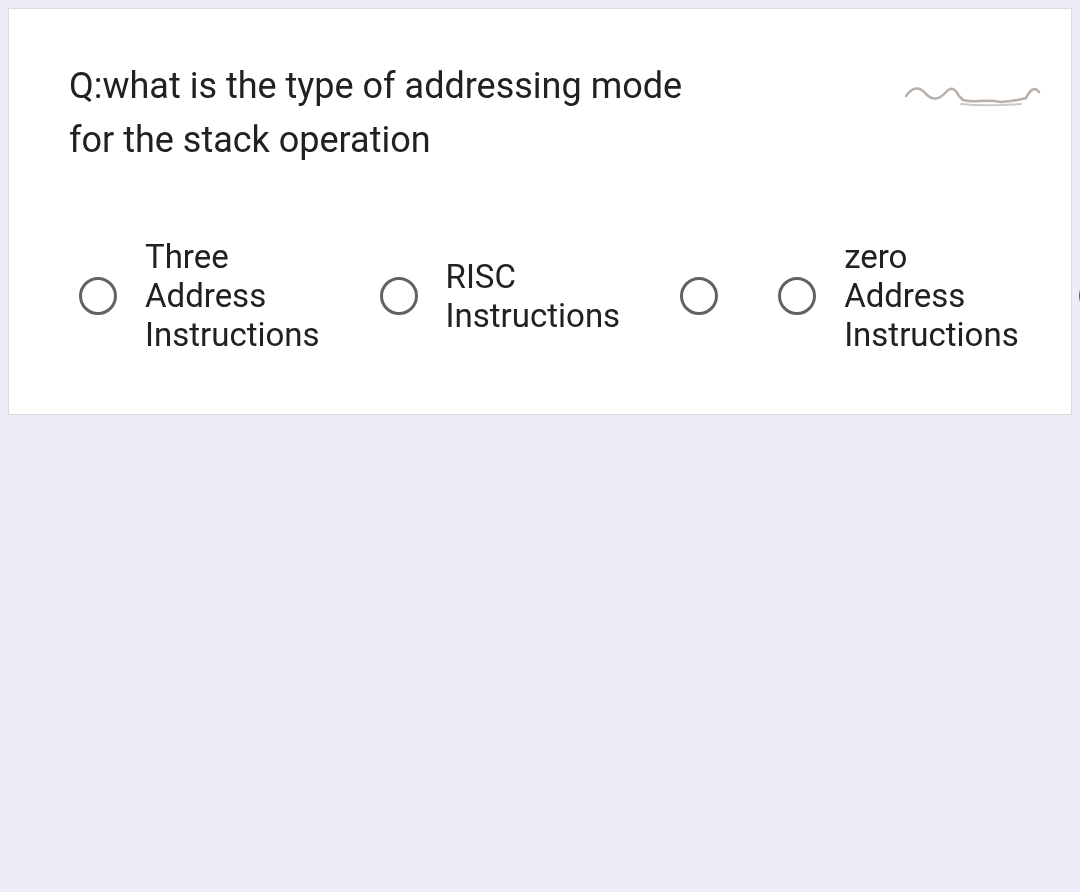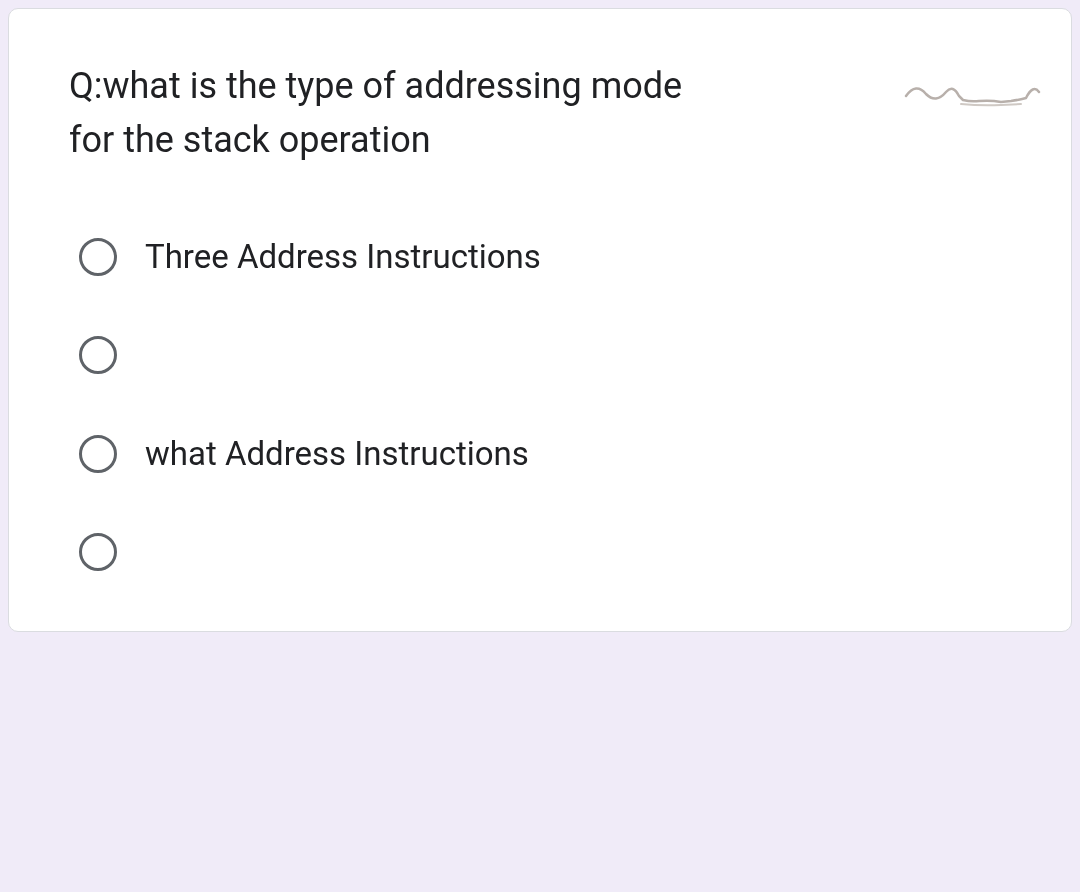--- a/index.html
+++ b/index.html
@@ -13,21 +13,21 @@
       display: flex;
       justify-content: center;
       align-items: flex-start;
       min-height: 892px;
       width: 1080px;
       padding: 8px;
     }
     .card {
       background: #ffffff;
       border: 1px solid #dadce0;
-      border-radius: 10px;
+      border-radius: 0;
       width: 100%;
       padding: 50px 60px 60px 60px;
       position: relative;
     }
     .question-text {
       font-size: 36px;
       color: #202124;
       line-height: 1.5;
       font-weight: 400;
       margin-bottom: 70px;
@@ -35,21 +35,21 @@
     }
     .scribble {
       position: absolute;
       top: 65px;
       right: 30px;
       width: 140px;
       height: 40px;
     }
     .options {
       display: flex;
-      flex-direction: column;
+      flex-direction: row;
       gap: 60px;
       padding-left: 10px;
     }
     .option {
       display: flex;
       align-items: center;
       gap: 28px;
       cursor: pointer;
     }
     .radio {
@@ -77,22 +77,26 @@
     <path d="M60 30 Q 80 32, 100 31 L 120 30" stroke="#cfc9c4" stroke-width="2" fill="none" stroke-linecap="round"></path>
   </svg>
 
   <div class="options">
     <label class="option">
       <span class="radio"></span>
       <span class="option-label">Three Address Instructions</span>
     </label>
     <label class="option">
       <span class="radio"></span>
+      <span class="option-label">RISC Instructions</span>
     </label>
     <label class="option">
       <span class="radio"></span>
-      <span class="option-label">what Address Instructions</span>
+    </label>
+    <label class="option">
+      <span class="radio"></span>
+      <span class="option-label">zero Address Instructions</span>
     </label>
     <label class="option">
       <span class="radio"></span>
     </label>
   </div>
 </div>
 
 </body></html>

